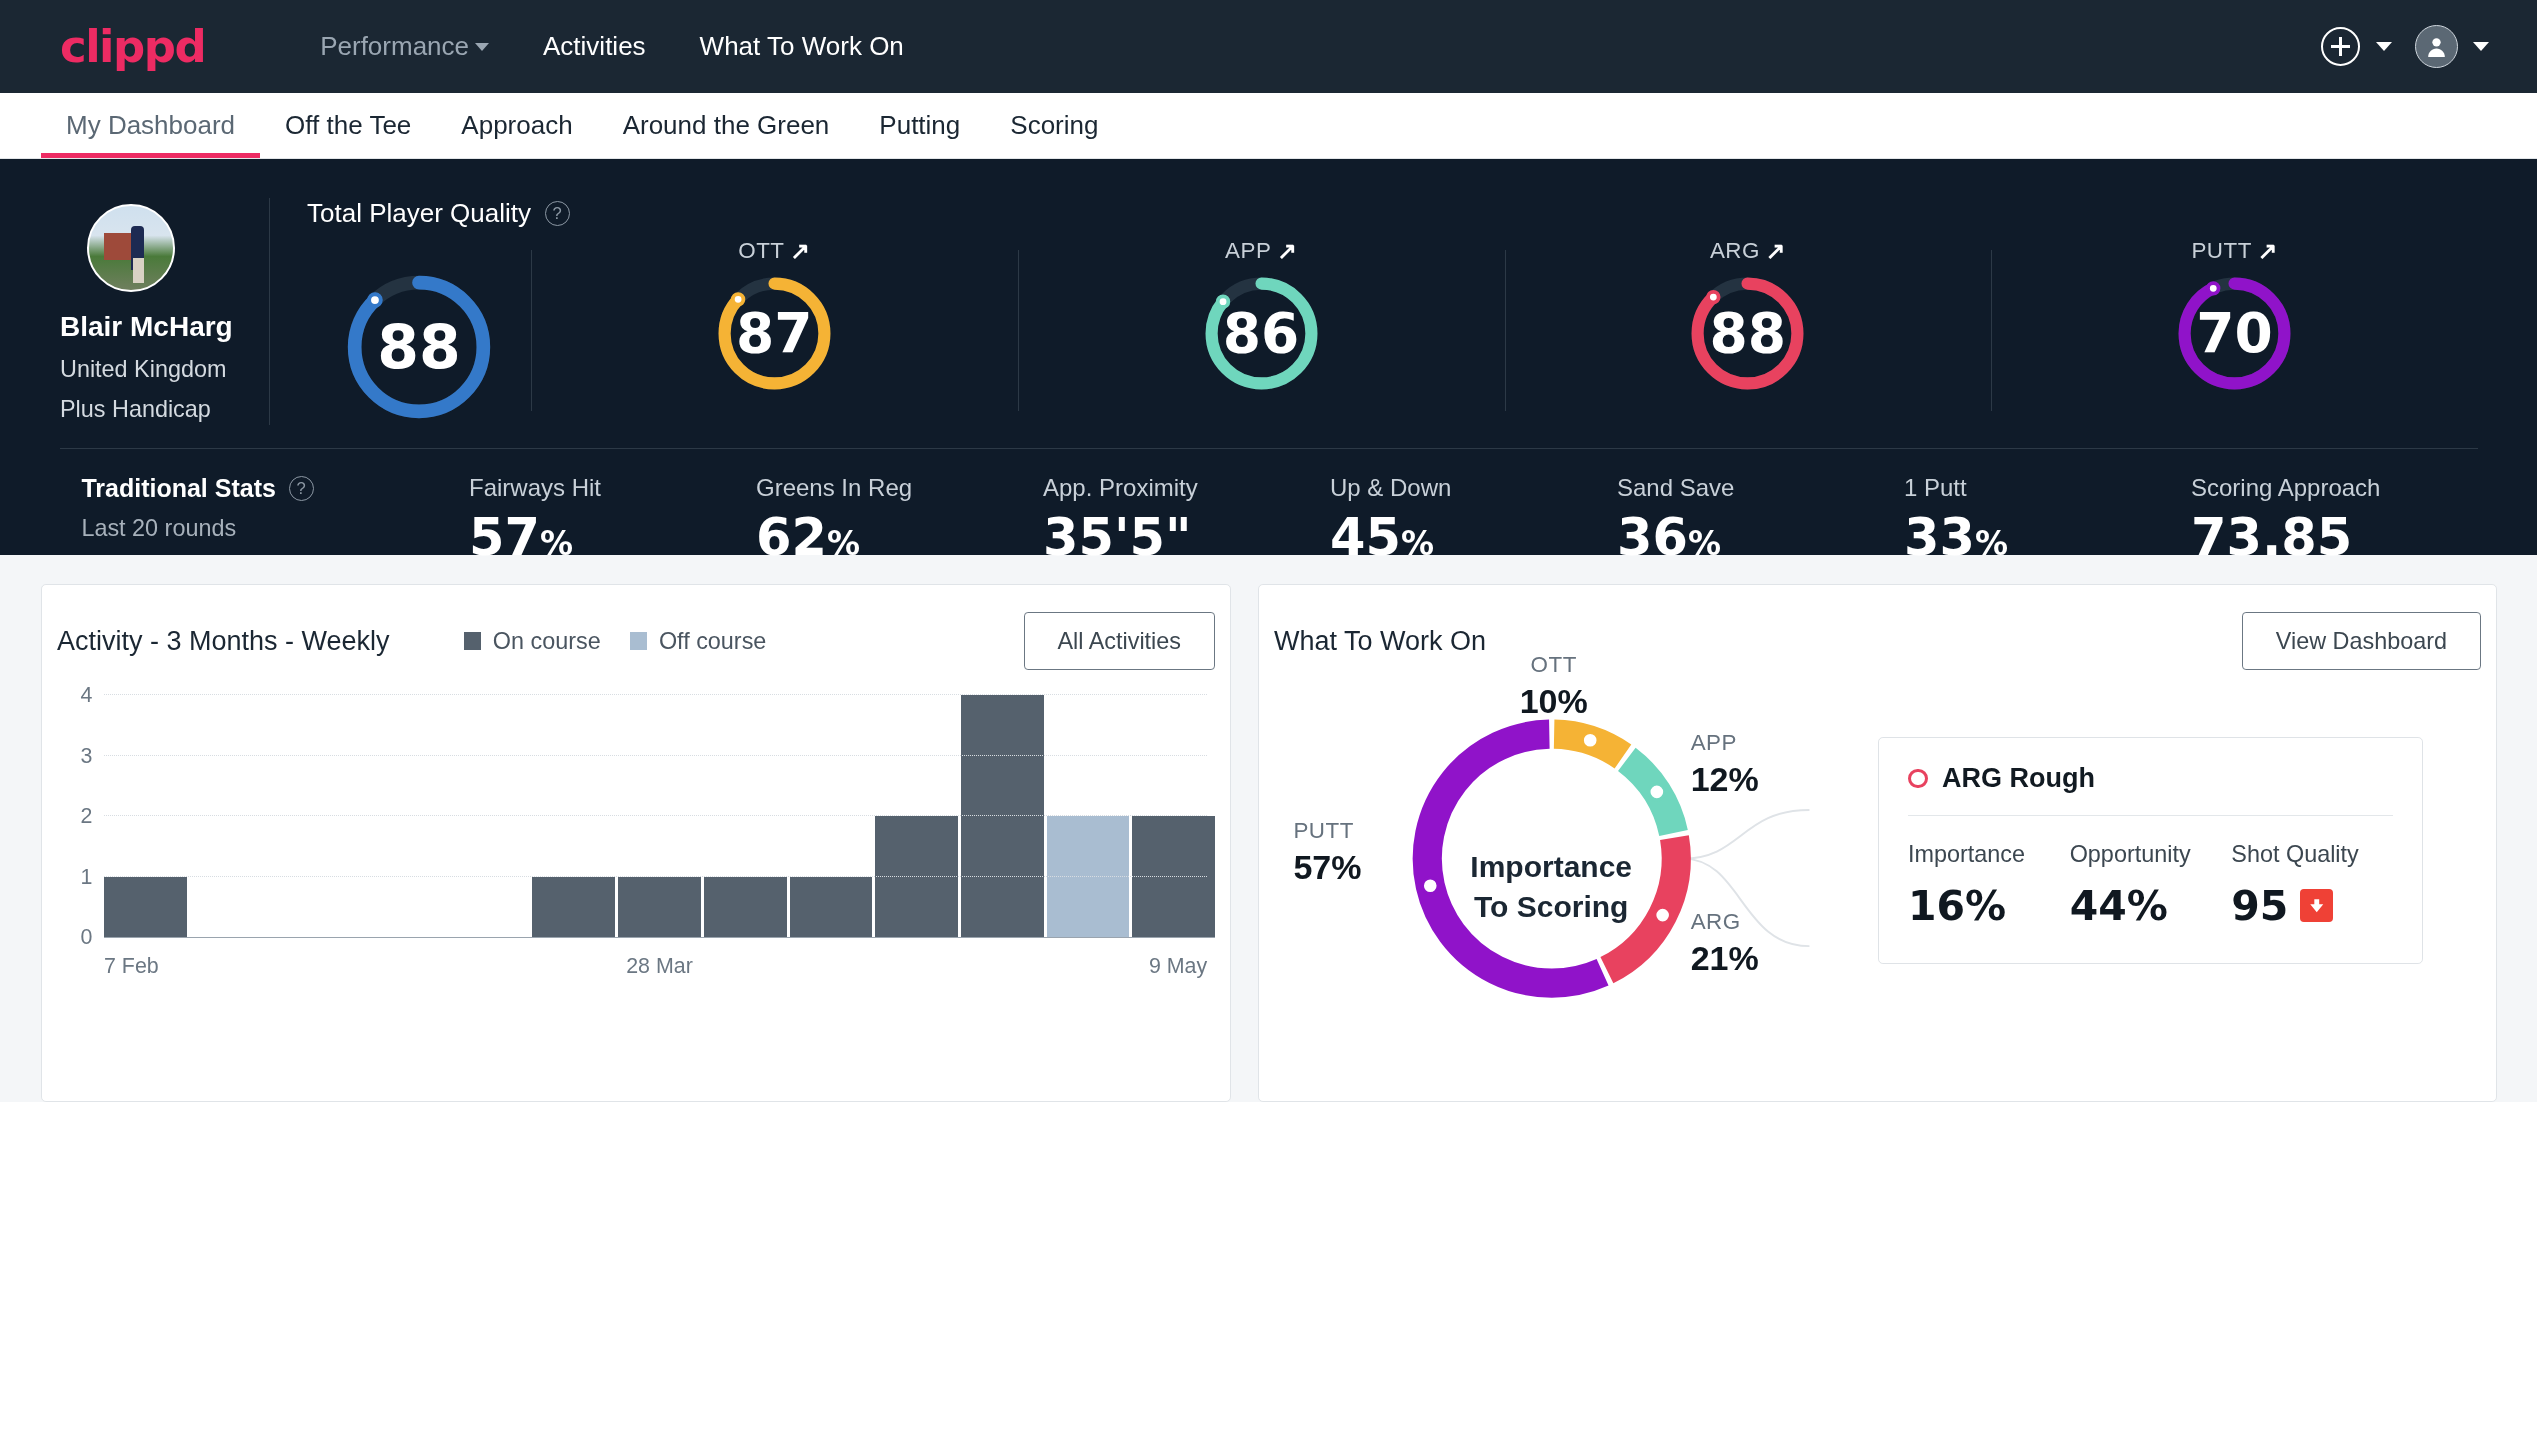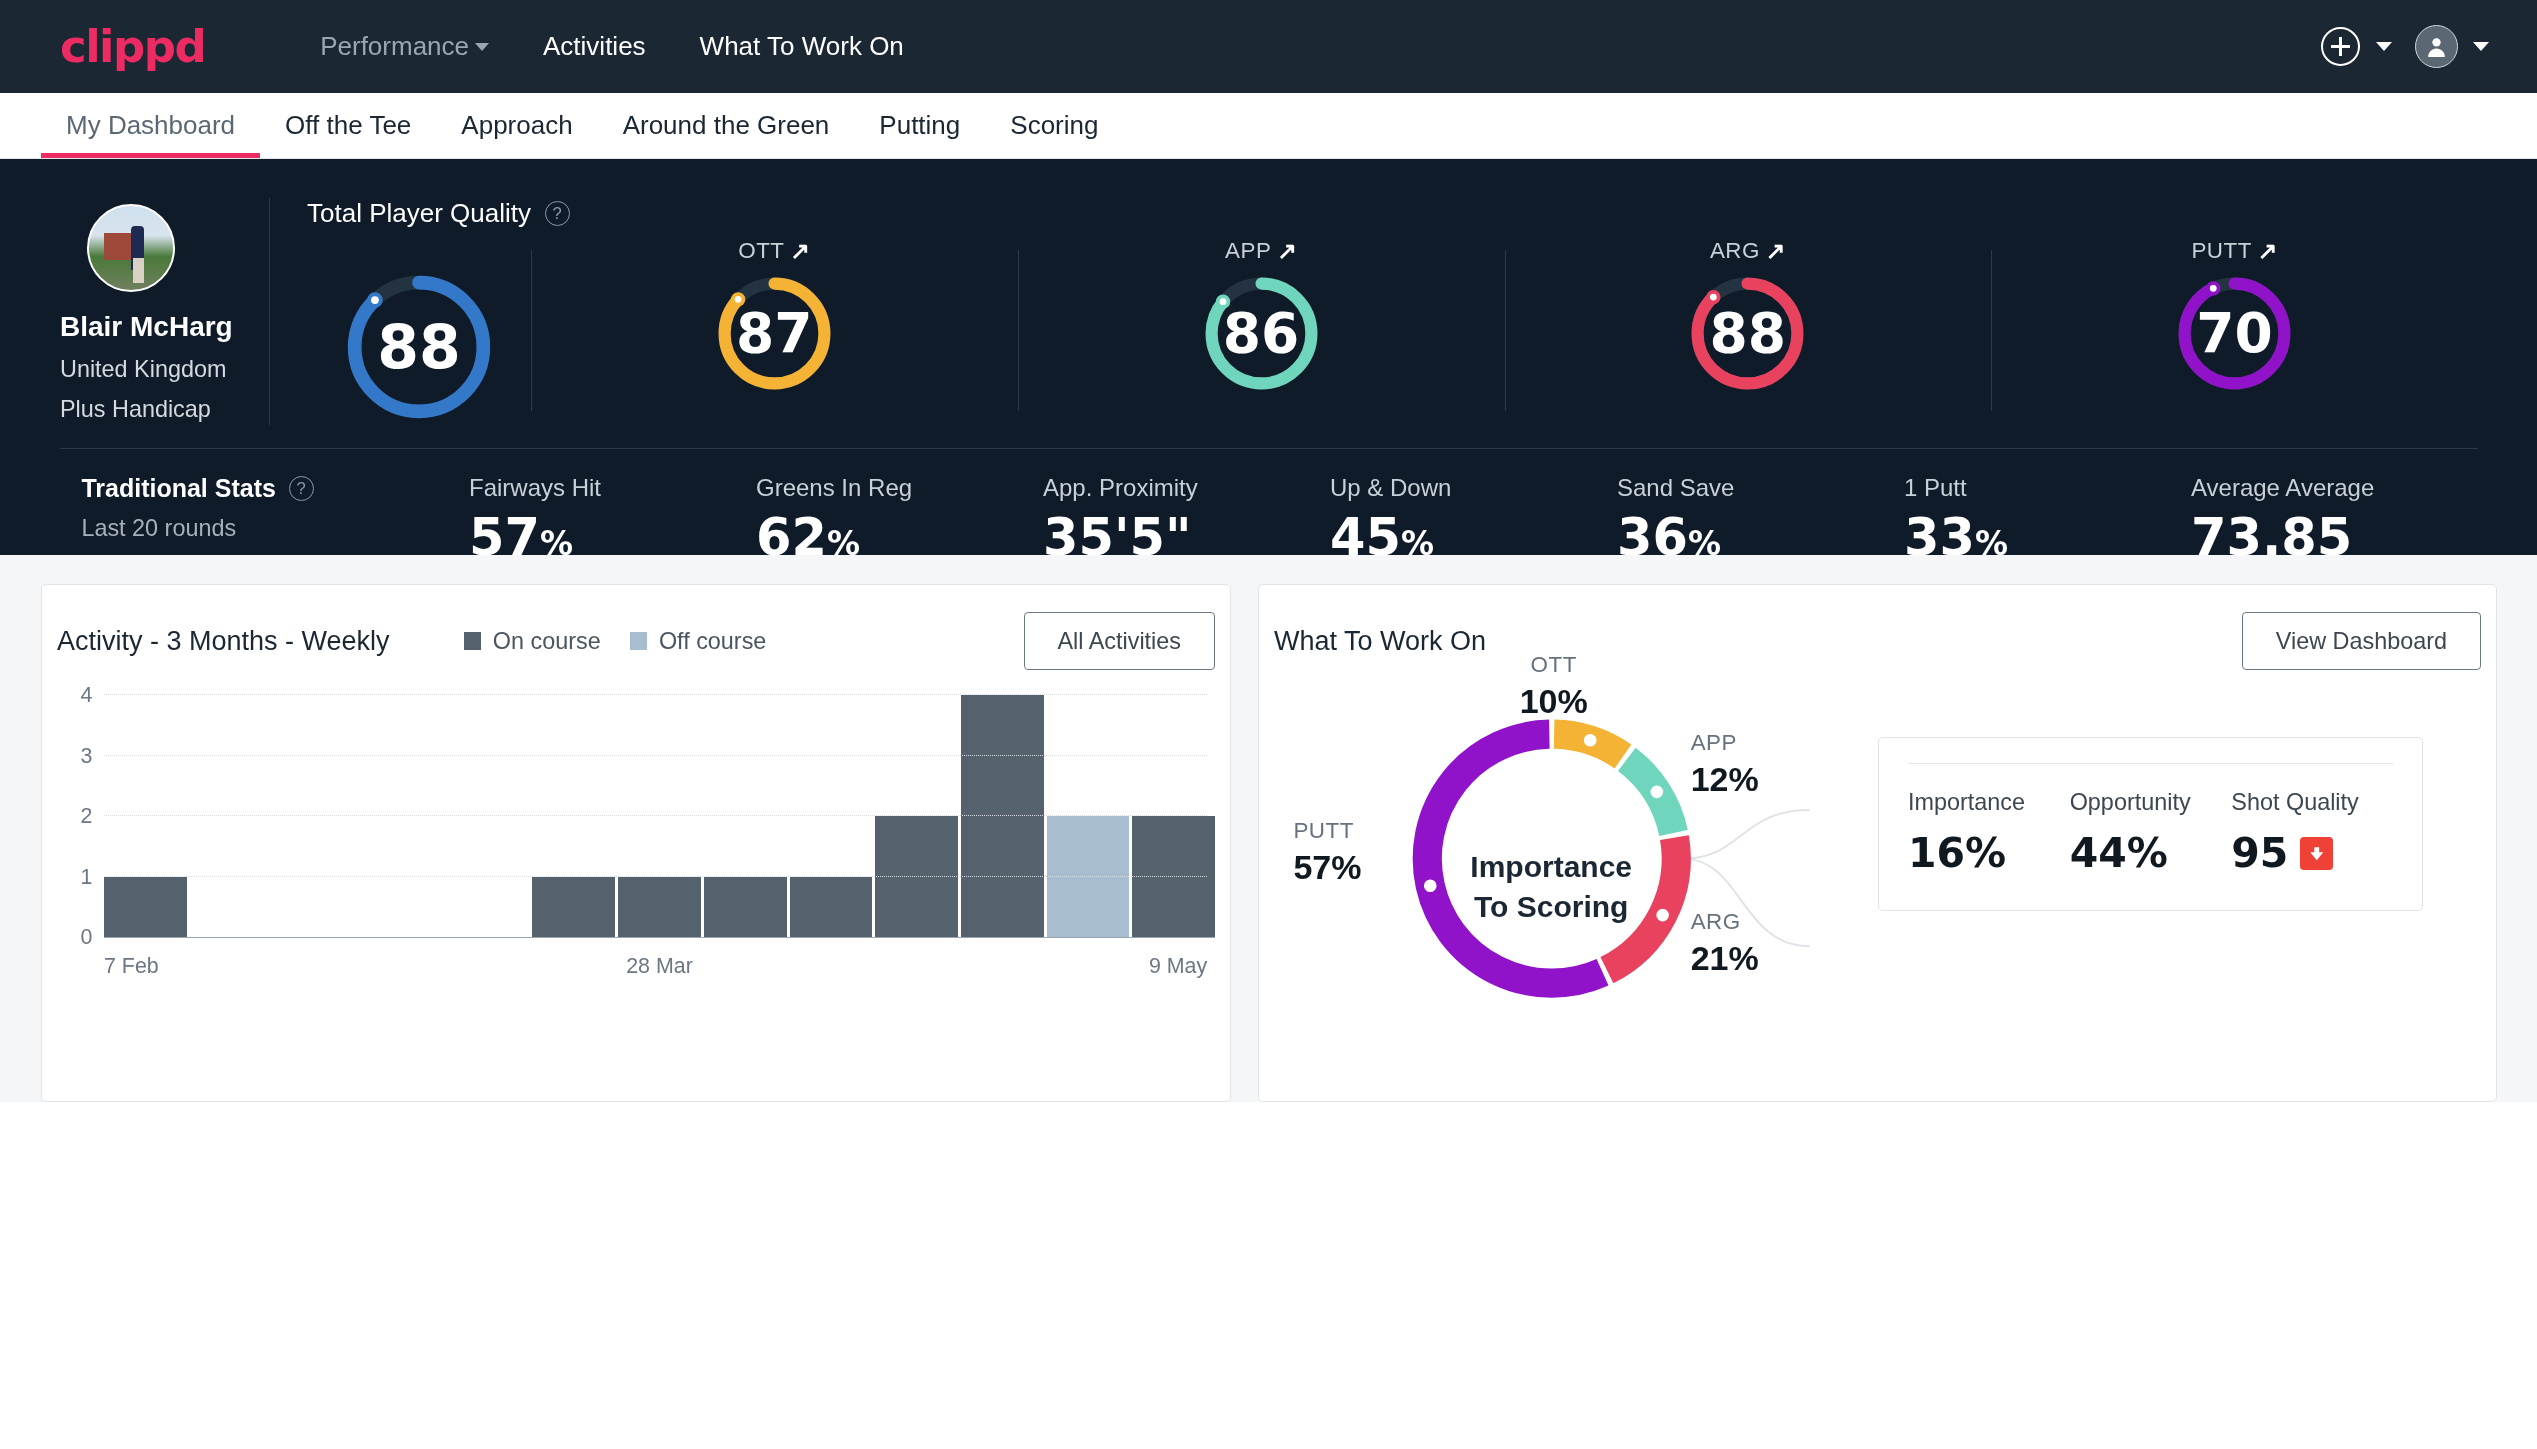--- a/index.html
+++ b/index.html
@@ -548,21 +548,21 @@
     </div>
     <div class="stat">
       <div class="stat-label">Sand Save</div>
       <div class="stat-val"><span>36</span><span class="unit">%</span></div>
     </div>
     <div class="stat">
       <div class="stat-label">1 Putt</div>
       <div class="stat-val"><span>33</span><span class="unit">%</span></div>
     </div>
     <div class="stat">
-      <div class="stat-label">Average Average</div>
+      <div class="stat-label">Scoring Approach</div>
       <div class="stat-val"><span>73.85</span><span class="unit"></span></div>
     </div>
   </div>
 </div>
 
 <div class="lower">
 
   <div class="card card-left">
     <div class="card-head">
       <div class="card-title">Activity - 3 Months - Weekly</div>
@@ -659,20 +659,24 @@
           <div class="k">ARG</div>
           <div class="v">21%</div>
         </div>
         <div class="pie-lbl left" style="left:9.7px; top:115px;">
           <div class="k">PUTT</div>
           <div class="v">57%</div>
         </div>
       </div>
 
       <div class="detail-card">
+        <div class="dc-head">
+          <span class="dc-ring"></span>
+          <span class="dc-title">ARG Rough</span>
+        </div>
         <div class="dc-rule"></div>
         <div class="dc-cols">
           <div class="dc-col">
             <div class="dc-k">Importance</div>
             <div class="dc-v">
                 <span>16%</span>
               </div>
           </div>
           <div class="dc-col">
             <div class="dc-k">Opportunity</div>

